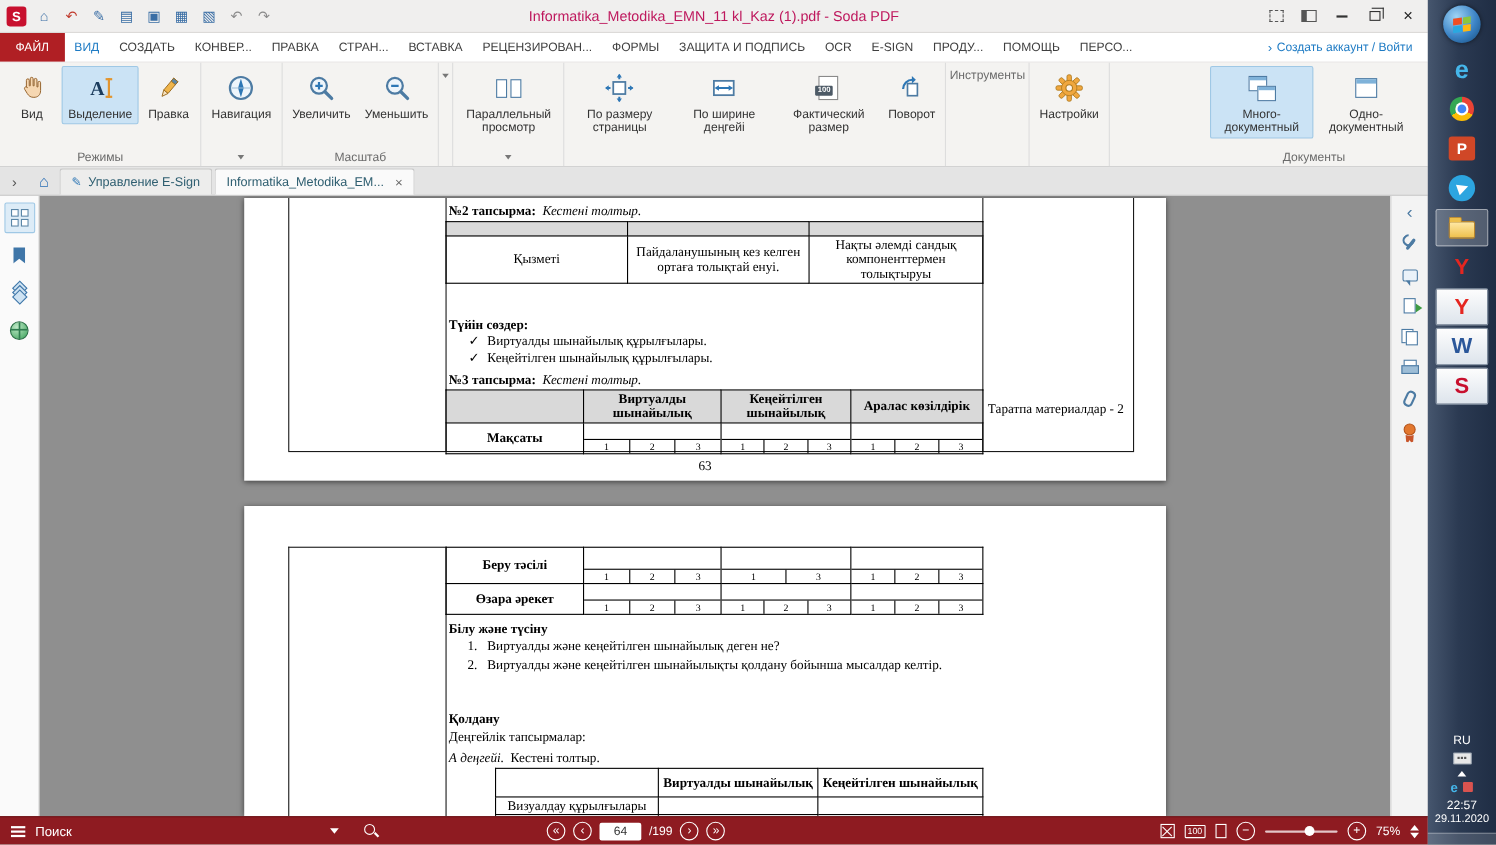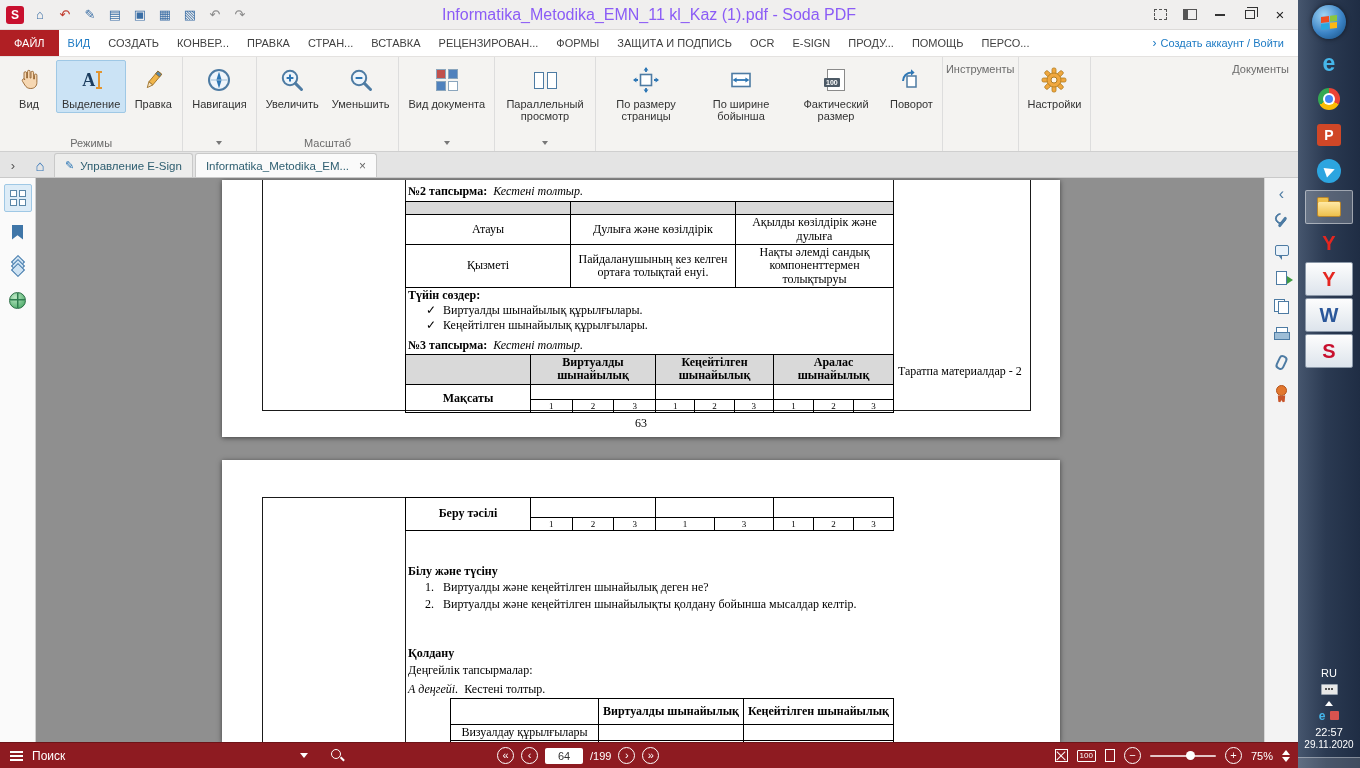--- a/index.html
+++ b/index.html
@@ -6,21 +6,21 @@
 html,body{width:1360px;height:768px;overflow:hidden;font-family:"Liberation Sans",sans-serif}
 .screen{position:relative;width:1360px;height:768px;background:#8f8f8f;overflow:hidden}
 .app{position:absolute;left:0;top:0;width:1298px;height:768px;background:#f0efee}
 
 
 .titlebar{position:absolute;left:0;top:0;width:100%;height:30px;background:#f0efee;border-bottom:1px solid #dcdad8;display:flex;align-items:center}
 .qicons{display:flex;align-items:center;gap:7px;padding-left:6px}
 .qi{width:18px;height:18px;display:flex;align-items:center;justify-content:center;font-size:13px;color:#3a6ea5}
 .sodalogo{width:18px;height:18px;background:#c8102e;border-radius:3px;color:#fff;font-weight:bold;font-size:12px;display:flex;align-items:center;justify-content:center}
 .red{color:#c0392b}.gray{color:#8a8a8a}
-.wtitle{position:absolute;left:50%;transform:translateX(-50%);font-size:16px;color:#8b5cf6;white-space:nowrap}
+.wtitle{position:absolute;left:50%;transform:translateX(-50%);font-size:13px;color:#be185d;white-space:nowrap}
 .winbtns{margin-left:auto;display:flex;align-items:center;gap:14px;padding-right:10px}
 .wb{width:16px;height:16px;display:flex;align-items:center;justify-content:center;color:#444}
 .ic-dashsq{width:13px;height:11px;border:1.3px dashed #555}
 .ic-panelsq{width:14px;height:11px;border:1.3px solid #555;border-left-width:5px}
 .minbar{width:10px;height:2px;background:#333}
 .maxsq{width:10px;height:9px;border:1.4px solid #333;position:relative}
 .maxsq::before{content:"";position:absolute;right:-4px;top:-4px;width:10px;height:9px;border:1.4px solid #333;border-left:none;border-bottom:none}
 .closex{font-size:15px;color:#222;line-height:1}
 
 
@@ -332,33 +332,20 @@
               </div>
           <div class="lbl">Уменьшить</div>
         </div>
       </div>
       <div class="rfoot">
             <span>Масштаб</span>
           </div>
     </div>
 
     <div class="rgroup">
-      <div class="rbuttons">
-        <div class="rbtn">
-          <div class="ric">
-                <span class="ic-grid">
-                  <span style="background:#c0504d"></span>
-                  <span style="background:#4f81bd"></span>
-                  <span style="background:#4f81bd"></span>
-                  <span style="background:#fff"></span>
-                </span>
-              </div>
-          <div class="lbl">Вид документа</div>
-        </div>
-      </div>
       <div class="rfoot">
             <span class="car"></span>
           </div>
     </div>
 
     <div class="rgroup">
       <div class="rbuttons">
         <div class="rbtn">
           <div class="ric">
                 <span class="ic-parallel">
@@ -387,21 +374,21 @@
           <div class="lbl">По размеру страницы</div>
         </div>
         <div class="rbtn">
           <div class="ric">
                 <svg width="26" height="26" viewBox="0 0 26 26">
                   <rect x="4" y="6.5" width="18" height="13" fill="#fff" stroke="#4d7ba3" stroke-width="1.6"></rect>
                   <path d="M7 13h12" stroke="#2e77b5" stroke-width="1.8"></path>
                   <path d="M4.6 13l4-2.6v5.2zM21.4 13l-4-2.6v5.2z" fill="#2e77b5"></path>
                 </svg>
               </div>
-          <div class="lbl">По ширине бойынша</div>
+          <div class="lbl">По ширине деңгейі</div>
         </div>
         <div class="rbtn">
           <div class="ric">
                 <span class="ic-page">
                   <span class="badge100">100</span>
                 </span>
               </div>
           <div class="lbl">Фактический размер</div>
         </div>
         <div class="rbtn">
@@ -438,20 +425,37 @@
                   <circle cx="13" cy="13" r="3" fill="#fdf6ec" stroke="#b07c22"></circle>
                 </svg>
               </div>
           <div class="lbl">Настройки</div>
         </div>
       </div>
       <div class="rfoot"></div>
     </div>
 
     <div class="rgroup last">
+      <div class="rbuttons">
+        <div class="rbtn sel">
+          <div class="ric">
+                <span class="ic-multi">
+                  <span></span>
+                  <span></span>
+                </span>
+              </div>
+          <div class="lbl">Много-документный</div>
+        </div>
+        <div class="rbtn">
+          <div class="ric">
+                <span class="ic-single"></span>
+              </div>
+          <div class="lbl">Одно-документный</div>
+        </div>
+      </div>
       <div class="rfoot">
             <span>Документы</span>
           </div>
     </div>
   </div>
 
   <div class="tabbar">
     <div class="tb-chev">›</div>
     <div class="homebtn">⌂</div>
     <div class="tab">
@@ -510,25 +514,20 @@
                   <col style="width:165px">
                   <col style="width:165px">
                   <col>
                 </colgroup>
             <tbody>
                   <tr class="hdr">
                     <td></td>
                     <td></td>
                     <td></td>
                   </tr>
-            <tr style="height:30px">
-              <td>Атауы</td>
-              <td>Дулыға және көзілдірік</td>
-              <td>Ақылды көзілдірік және дулыға</td>
-            </tr>
             <tr style="height:41px">
               <td>Қызметі</td>
               <td>Пайдаланушының кез келген ортаға толықтай енуі.</td>
               <td>Нақты әлемді сандық компоненттермен толықтыруы</td>
             </tr>
           </tbody>
               </table>
         </div>
 
         <div class="dtext b" style="left:186px;top:108px">Түйін сөздер:</div>
@@ -546,21 +545,21 @@
                   <col style="width:125px">
                   <col style="width:125px">
                   <col style="width:118px">
                   <col>
                 </colgroup>
             <tbody>
                   <tr class="hdr2">
               <td></td>
               <td>Виртуалды шынайылық</td>
               <td>Кеңейтілген шынайылық</td>
-              <td>Аралас шынайылық</td>
+              <td>Аралас көзілдірік</td>
             </tr>
             <tr style="height:28px">
               <td class="b">Мақсаты</td>
               <td class="gc">
                       <div class="nums">
                         <span>1</span>
                         <span>2</span>
                         <span>3</span>
                       </div>
                     </td>
@@ -617,20 +616,44 @@
                       </div>
                     </td>
               <td class="gc">
                       <div class="nums">
                         <span>1</span>
                         <span>2</span>
                         <span>3</span>
                       </div>
                     </td>
             </tr>
+            <tr style="height:28px">
+              <td class="b">Өзара әрекет</td>
+              <td class="gc">
+                      <div class="nums">
+                        <span>1</span>
+                        <span>2</span>
+                        <span>3</span>
+                      </div>
+                    </td>
+              <td class="gc">
+                      <div class="nums">
+                        <span>1</span>
+                        <span>2</span>
+                        <span>3</span>
+                      </div>
+                    </td>
+              <td class="gc">
+                      <div class="nums">
+                        <span>1</span>
+                        <span>2</span>
+                        <span>3</span>
+                      </div>
+                    </td>
+            </tr>
           </tbody>
               </table>
         </div>
 
         <div class="dtext b" style="left:186px;top:104px">Білу және түсіну</div>
         <div class="qline" style="left:203px;top:120px"><span class="qn">1.</span><span>Виртуалды және кеңейтілген шынайылық деген не?</span></div>
         <div class="qline" style="left:203px;top:137px"><span class="qn">2.</span><span>Виртуалды және кеңейтілген шынайылықты қолдану бойынша мысалдар келтір.</span></div>
 
         <div class="dtext b" style="left:186px;top:186px">Қолдану</div>
         <div class="dtext" style="left:186px;top:203px">Деңгейлік тапсырмалар:</div>

